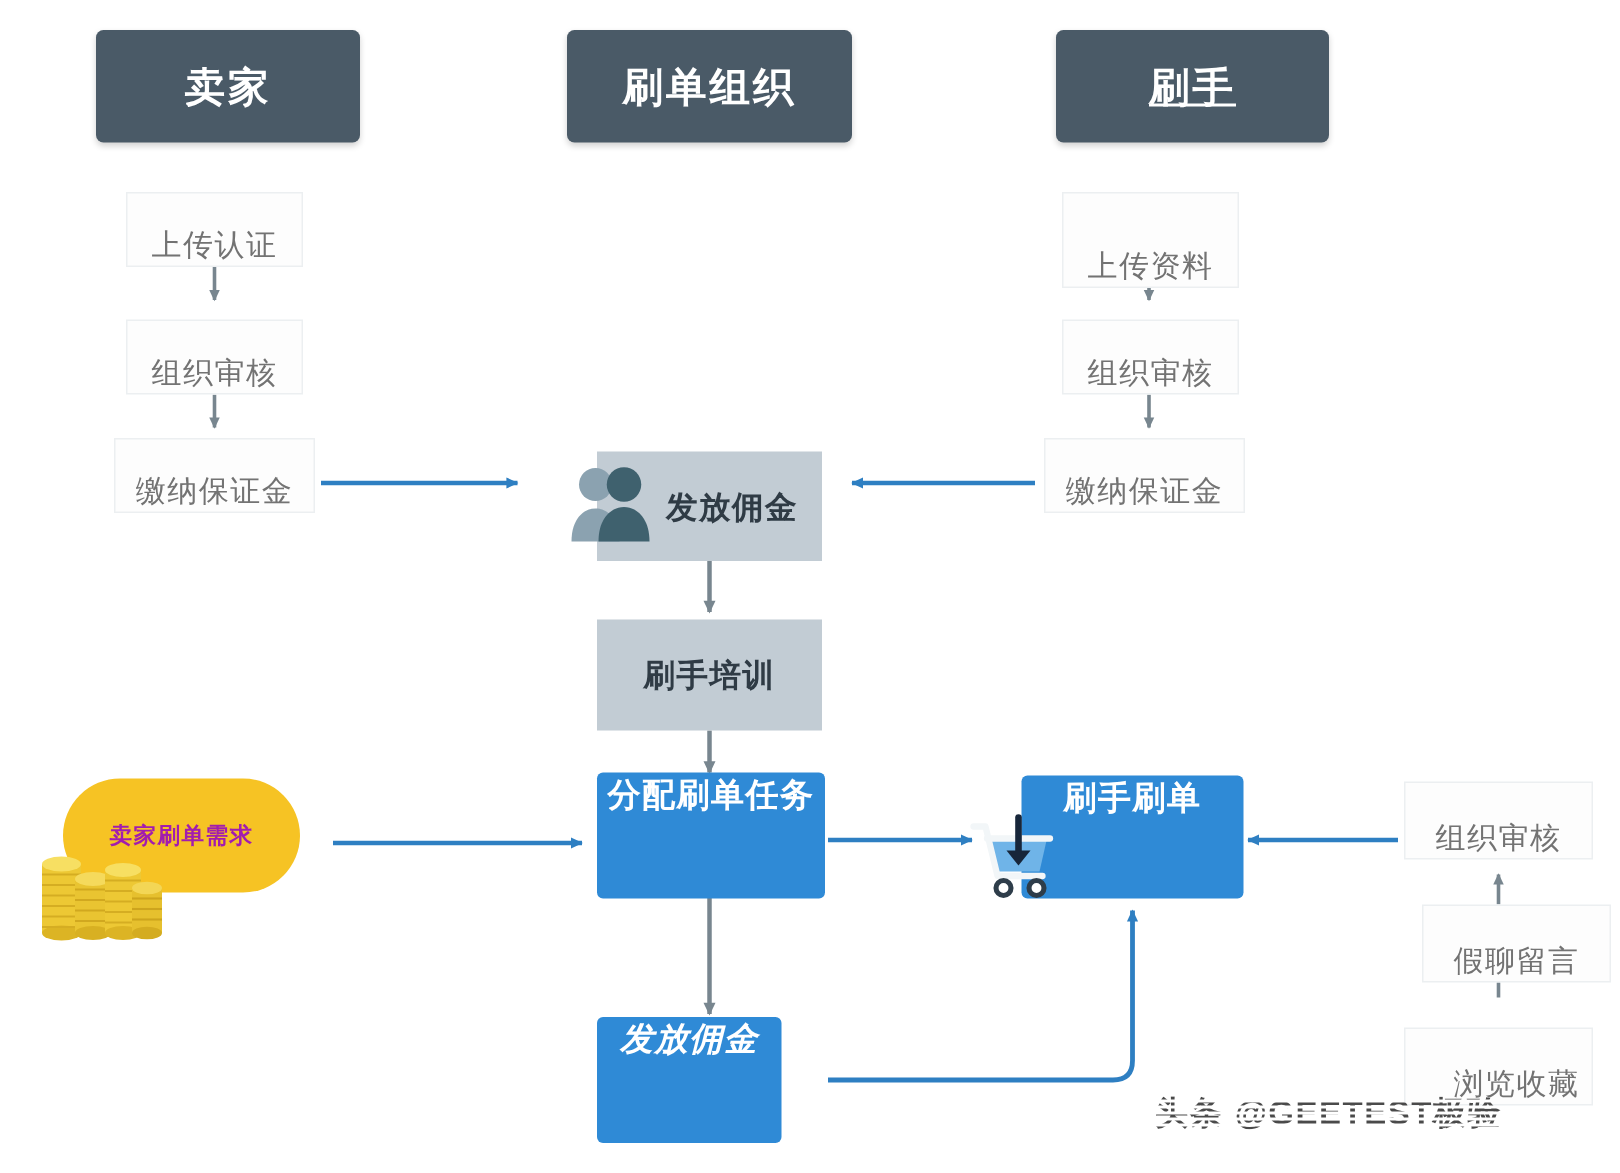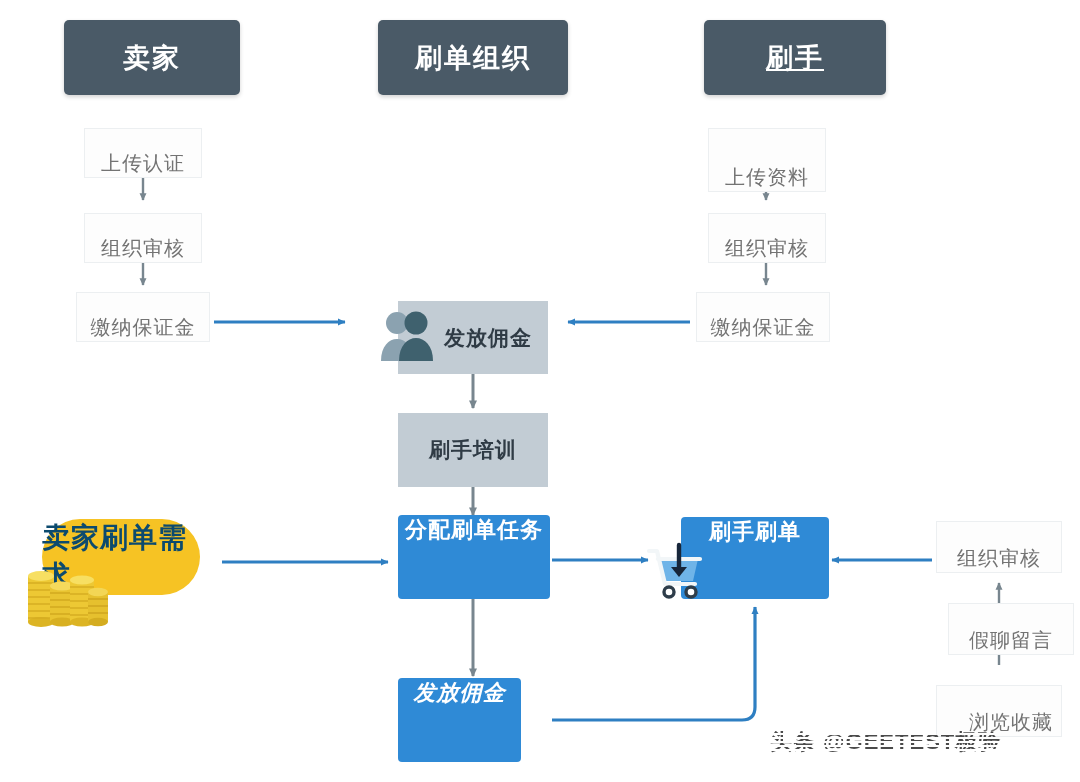--- a/index.html
+++ b/index.html
@@ -78,22 +78,22 @@
   }
 
   
   .yellow-pill {
     position: absolute;
     background: #f6c324;
     border-radius: 40px;
     display: flex;
     align-items: center;
     justify-content: center;
-    color: #0c4a6e;
-    font-size: 28px;
+    color: #a21caf;
+    font-size: 15px;
     font-weight: bold;
     letter-spacing: 1px;
     box-sizing: border-box;
   }
 
   
   .conn-layer {
     position: absolute;
     left: 0; top: 0;
     width: 1080px; height: 782px;

